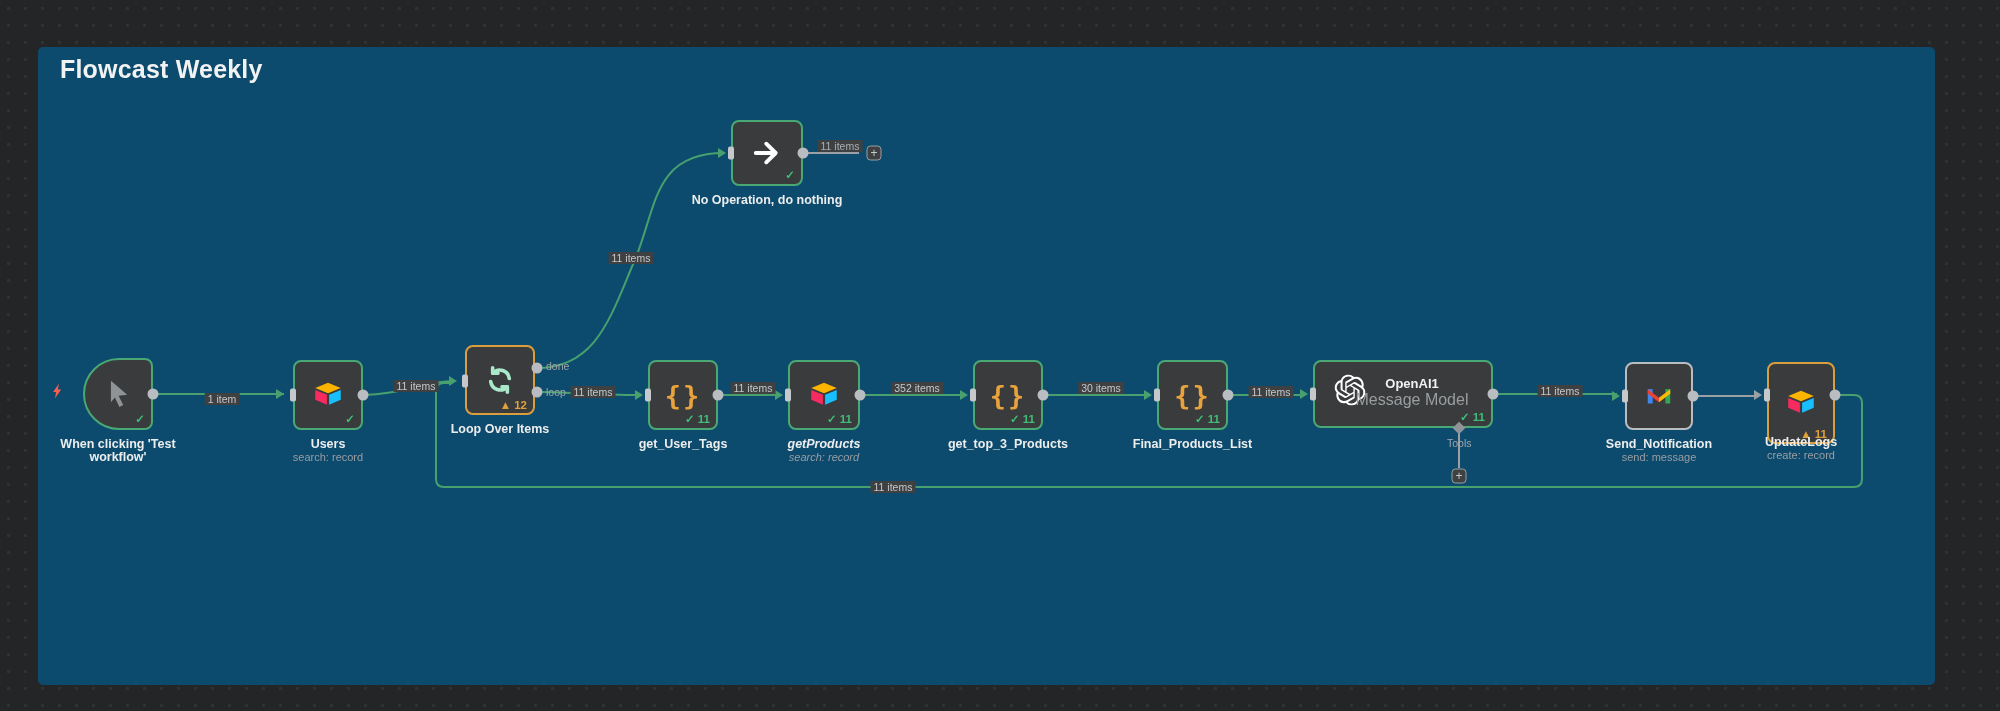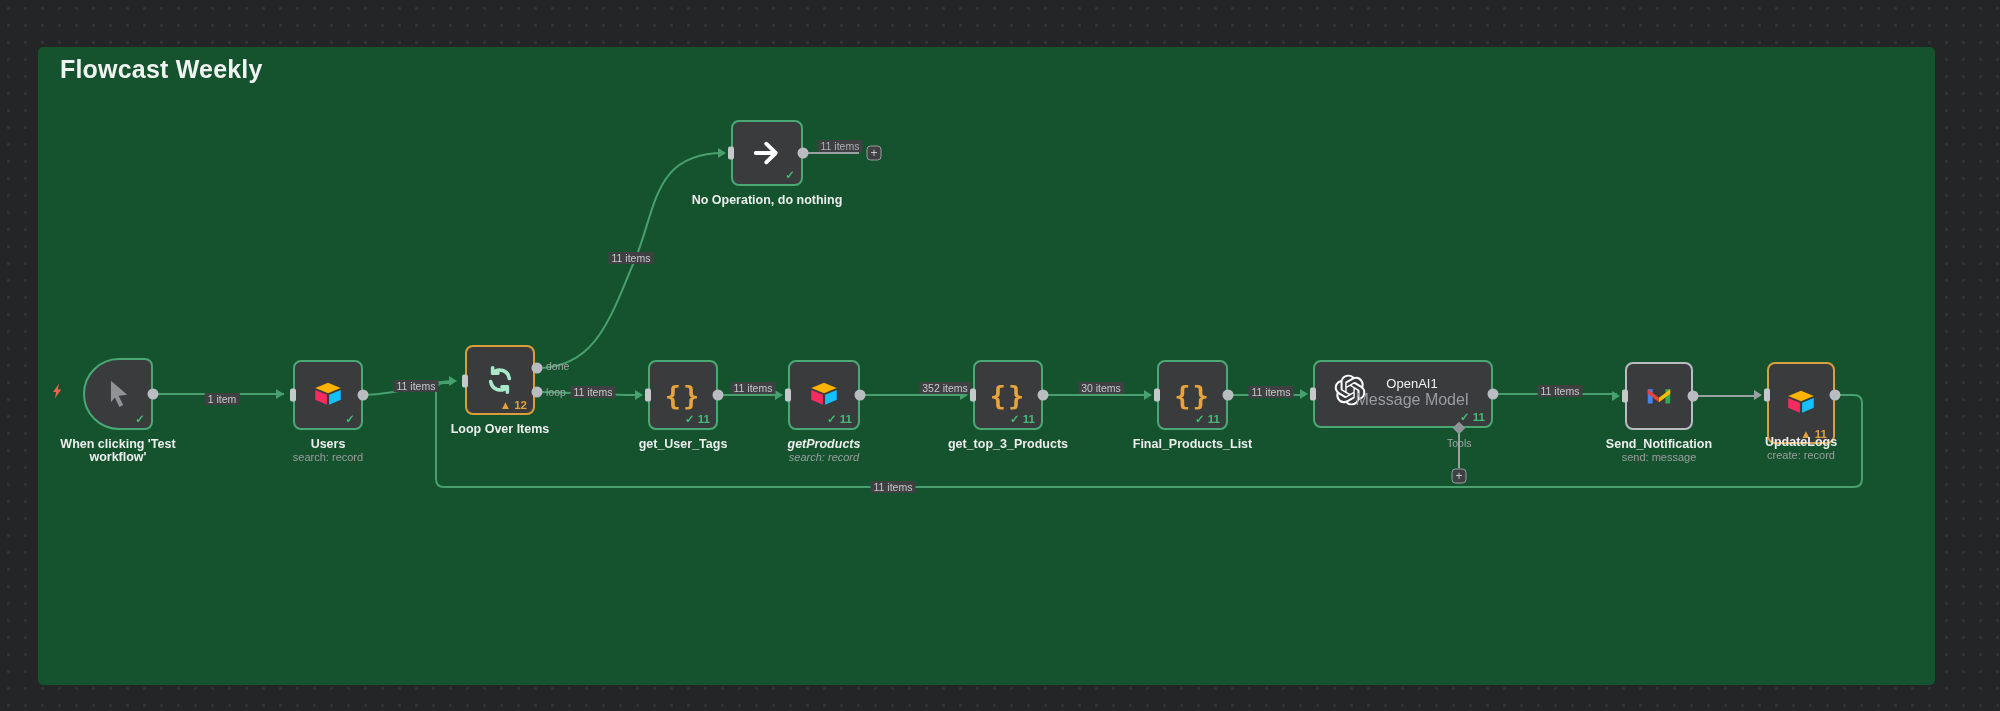--- a/index.html
+++ b/index.html
@@ -2,21 +2,21 @@
 <html><head>
 <meta charset="utf-8">
 <style>
   html,body{margin:0;padding:0;background:#1e2022;}
   body{width:2000px;height:711px;position:relative;overflow:hidden;
        font-family:"Liberation Sans",sans-serif;}
   #outer{position:absolute;inset:0;background-color:#232527;
          background-image:radial-gradient(rgba(255,255,255,0.055) 1.6px, transparent 1.7px);
          background-size:17px 17px;}
   #canvas{position:absolute;left:38px;top:47px;width:1897px;height:638px;
-          background:#14532d;border-radius:5px;}
+          background:#0c4a6e;border-radius:5px;}
   #hdr-title{position:absolute;left:22px;top:8px;font-size:25px;font-weight:700;color:#f1f2f2;letter-spacing:.2px;}
   #hdr-sub{position:absolute;left:22px;top:44px;font-size:14px;font-weight:700;color:#d6d8d9;}
   #edges{position:absolute;left:0;top:0;width:1897px;height:638px;}
   .node{position:absolute;border:2px solid;border-radius:8px;background:#393b3c;box-sizing:border-box;}
   .node.trigger{border-radius:36px 8px 8px 36px;}
   .node .icon{position:absolute;left:50%;top:50%;transform:translate(-50%,-50%);display:flex;align-items:center;justify-content:center;}
   .braces{font-size:27px;font-weight:700;color:#e8a33d;letter-spacing:2px;font-family:"DejaVu Sans Mono",monospace;}
   .status{position:absolute;right:6px;bottom:2px;font-size:11.5px;font-weight:700;}
   .status.ok{color:#3fbf78;}
   .status.warn{color:#e0a03c;}
@@ -24,21 +24,21 @@
   .node-sublabel{font-size:11px;font-weight:400;color:#9a9ea1;margin-top:0;}
   .edge-label{position:absolute;transform:translate(-50%,-50%);font-size:10.5px;color:#c6c9cb;
               background:#3e4042;padding:0 3px;white-space:nowrap;}
   .edge-label.dim{color:#aab0b3;}
   .port-label{position:absolute;font-size:10.5px;color:#a2a6a9;transform:translate(0,-50%);}
   .out-circle{position:absolute;width:11px;height:11px;border-radius:50%;background:#b9bdc1;transform:translate(-50%,-50%);}
   .in-rect{position:absolute;width:6px;height:13px;border-radius:2px;background:#c6c9cc;transform:translate(-50%,-50%);}
   .plus-btn{position:absolute;width:15px;height:15px;border:1.5px solid #9aa0a4;border-radius:4px;background:#3e4042;
             color:#c6c9cb;font-size:12px;line-height:13px;text-align:center;transform:translate(-50%,-50%);box-sizing:border-box;}
   .diamond{position:absolute;width:9px;height:9px;background:#8f9499;transform:translate(-50%,-50%) rotate(45deg);}
-  .openai-title{position:absolute;font-size:13px;font-weight:400;color:#f0f1f1;transform:translate(-50%,-50%);white-space:nowrap;}
+  .openai-title{position:absolute;font-size:13px;font-weight:700;color:#f0f1f1;transform:translate(-50%,-50%);white-space:nowrap;}
   .openai-sub{position:absolute;font-size:16px;color:#9a9ea1;transform:translate(-50%,-50%);white-space:nowrap;}
   .bolt{position:absolute;transform:translate(-50%,-50%);}
 </style>
 </head>
 <body>
 
 <div id="outer"></div>
 
 <div id="canvas">
   <div id="hdr-title">Flowcast Weekly</div>
@@ -66,21 +66,21 @@
       <path d="M1797,348 H1816 Q1824,348 1824,356 V432 Q1824,440 1816,440 H406 Q398,440 398,432 V344 Q398,336 406,336 H414" fill="none" stroke="#47a06d" stroke-width="2"></path>
       <path d="M765,106 H821" fill="none" stroke="#9aa0a4" stroke-width="2"></path>
       <path d="M1421,386 V421" fill="none" stroke="#9aa0a4" stroke-width="2"></path>
     </svg>
   <div id="overlay">
       <div class="edge-label" style="left: 184px; top: 352px;">1 item</div>
       <div class="edge-label" style="left: 378px; top: 339px;">11 items</div>
       <div class="edge-label" style="left: 593px; top: 211px;">11 items</div>
       <div class="edge-label" style="left: 555px; top: 345px;">11 items</div>
       <div class="edge-label" style="left: 715px; top: 341px;">11 items</div>
-      <div class="edge-label" style="left: 879px; top: 341px; margin-left: 28px;">352 items</div>
+      <div class="edge-label" style="left: 879px; top: 341px;">352 items</div>
       <div class="edge-label" style="left: 1063px; top: 341px;">30 items</div>
       <div class="edge-label" style="left: 1233px; top: 345px;">11 items</div>
       <div class="edge-label" style="left: 1522px; top: 344px;">11 items</div>
       <div class="edge-label" style="left: 855px; top: 440px;">11 items</div>
       <div class="edge-label dim" style="left: 802px; top: 99px;">11 items</div>
       <div class="port-label" style="left: 508px; top: 319px;">done</div>
       <div class="port-label" style="left: 508px; top: 345px;">loop</div>
       <div class="port-label" style="left: 1409px; top: 396px;">Tools</div>
       <div class="node trigger" style="left: 45px; top: 311px; width: 70px; height: 72px; border-color: rgb(74, 168, 116);">
         <span class="icon">

